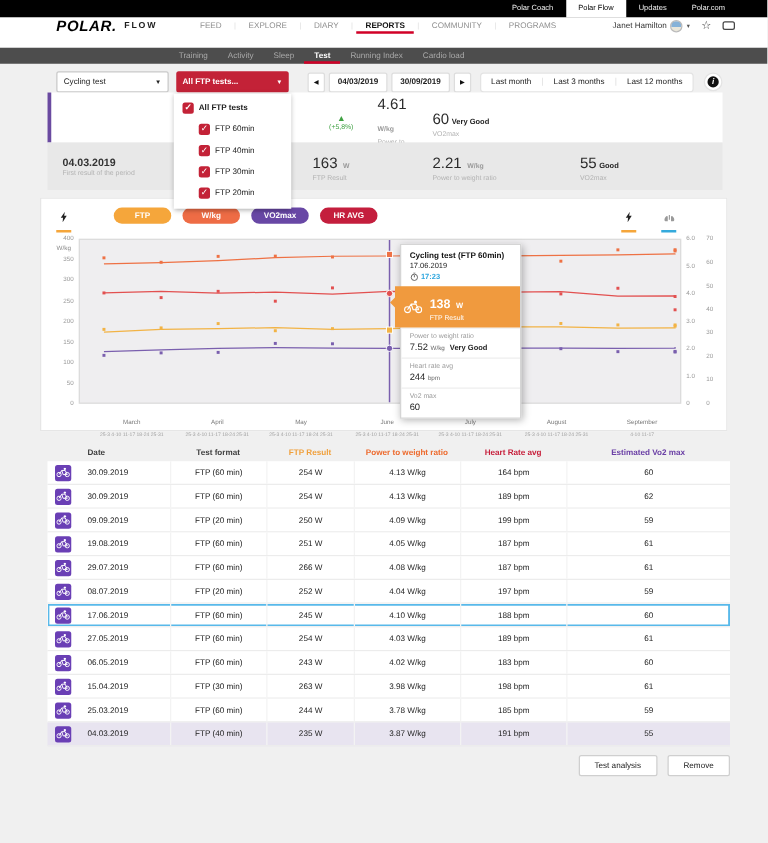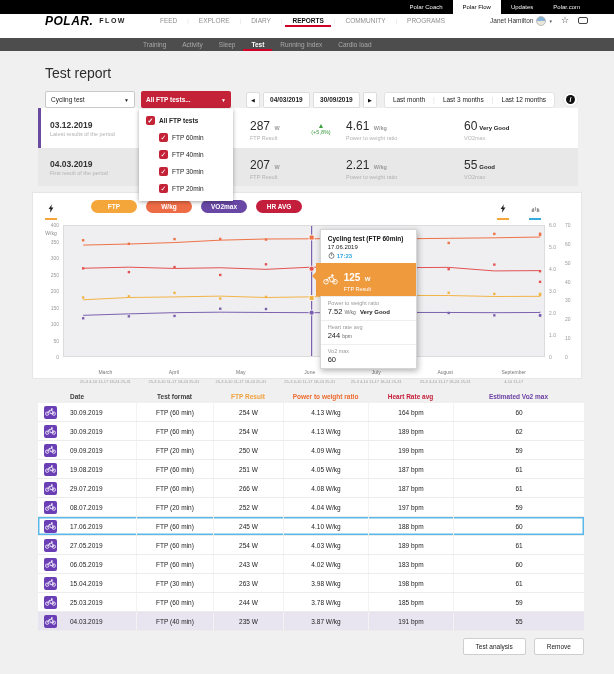--- a/index.html
+++ b/index.html
@@ -168,21 +168,20 @@
 <nav class="subnav" id="subnav">
     <span class="sub-item">Training</span>
     <span class="sub-item">Activity</span>
     <span class="sub-item">Sleep</span>
     <span class="sub-item active">Test</span>
     <span class="sub-item">Running Index</span>
     <span class="sub-item">Cardio load</span>
   </nav>
 
 <main class="content">
-  <h1>Test report</h1>
 
   <div class="controls">
     <div class="select white">
       <span>Cycling test</span>
       <span class="caret-down">▼</span>
     </div>
     <div class="select red">
       <span>All FTP tests...</span>
       <span class="caret-down">▼</span>
     </div>
@@ -226,24 +225,20 @@
         </span>
       <span class="info-btn">
         <span class="info-dot">i</span>
       </span>
     </div>
   </div>
 
 
   <section class="summary" id="summary">
   <div class="sum-row latest">
-    <div class="sc sc-date">
-      <div class="sum-date s-date">03.12.2019</div>
-      <div class="sub s-date-sub">Latest results of the period</div>
-    </div>
     <div class="sc sc-fmt">
       <div class="fmt-v s-fmt"></div>
       <div class="sub s-fmt-sub"></div>
     </div>
     <div class="sc sc-ftp">
       <div><span class="big s-ftp">287</span> <span class="unit s-ftp-u">W</span></div>
       <div class="sub s-ftp-sub">FTP Result</div>
     </div>
     <div class="sc sc-trend">
       <div class="tri">▲</div>
@@ -262,21 +257,21 @@
   <div class="sum-row second">
     <div class="sc sc-date">
       <div class="sum-date s-date">04.03.2019</div>
       <div class="sub s-date-sub">First result of the period</div>
     </div>
     <div class="sc sc-fmt">
       <div class="fmt-v s-fmt">FTP (60 min)</div>
       <div class="sub s-fmt-sub">Test format</div>
     </div>
     <div class="sc sc-ftp">
-      <div><span class="big s-ftp">207</span> <span class="unit s-ftp-u">W</span></div>
+      <div><span class="big s-ftp">163</span> <span class="unit s-ftp-u">W</span></div>
       <div class="sub s-ftp-sub">FTP Result</div>
     </div>
     <div class="sc sc-trend empty">
       <div class="tri">▲</div>
       <div class="trend-pct s-trend"></div>
     </div>
     <div class="sc sc-wkg">
       <div><span class="big s-wkg">2.21</span> <span class="unit s-wkg-u">W/kg</span></div>
       <div class="sub s-wkg-sub">Power to weight ratio</div>
     </div>
@@ -424,21 +419,21 @@
         <div class="tt-banner">
           <svg viewBox="0 0 20 14" width="15" height="11">
             <g stroke="#fff" stroke-width="1.2" fill="none">
                 <circle cx="4" cy="10" r="3.1"></circle>
                 <circle cx="16" cy="10" r="3.1"></circle>
                 <path d="M4 10 L8 4 L13 4 L16 10 M8 4 L10 10 L16 10"></path>
               </g>
             <circle cx="12.5" cy="1.7" r="1.6" fill="#fff"></circle>
           </svg>
           <div>
-            <span class="tt-ftp-val">125</span>
+            <span class="tt-ftp-val">138</span>
             <span class="tt-ftp-unit">W</span>
             <div class="tt-ftp-lbl">FTP Result</div>
           </div>
         </div>
         <div class="tt-sec">
           <div class="tt-lbl">Power to weight ratio</div>
           <div class="tt-val">
             <span>7.52</span>
             <span class="vunit">W/kg</span>
             <span class="rating">Very Good</span>

